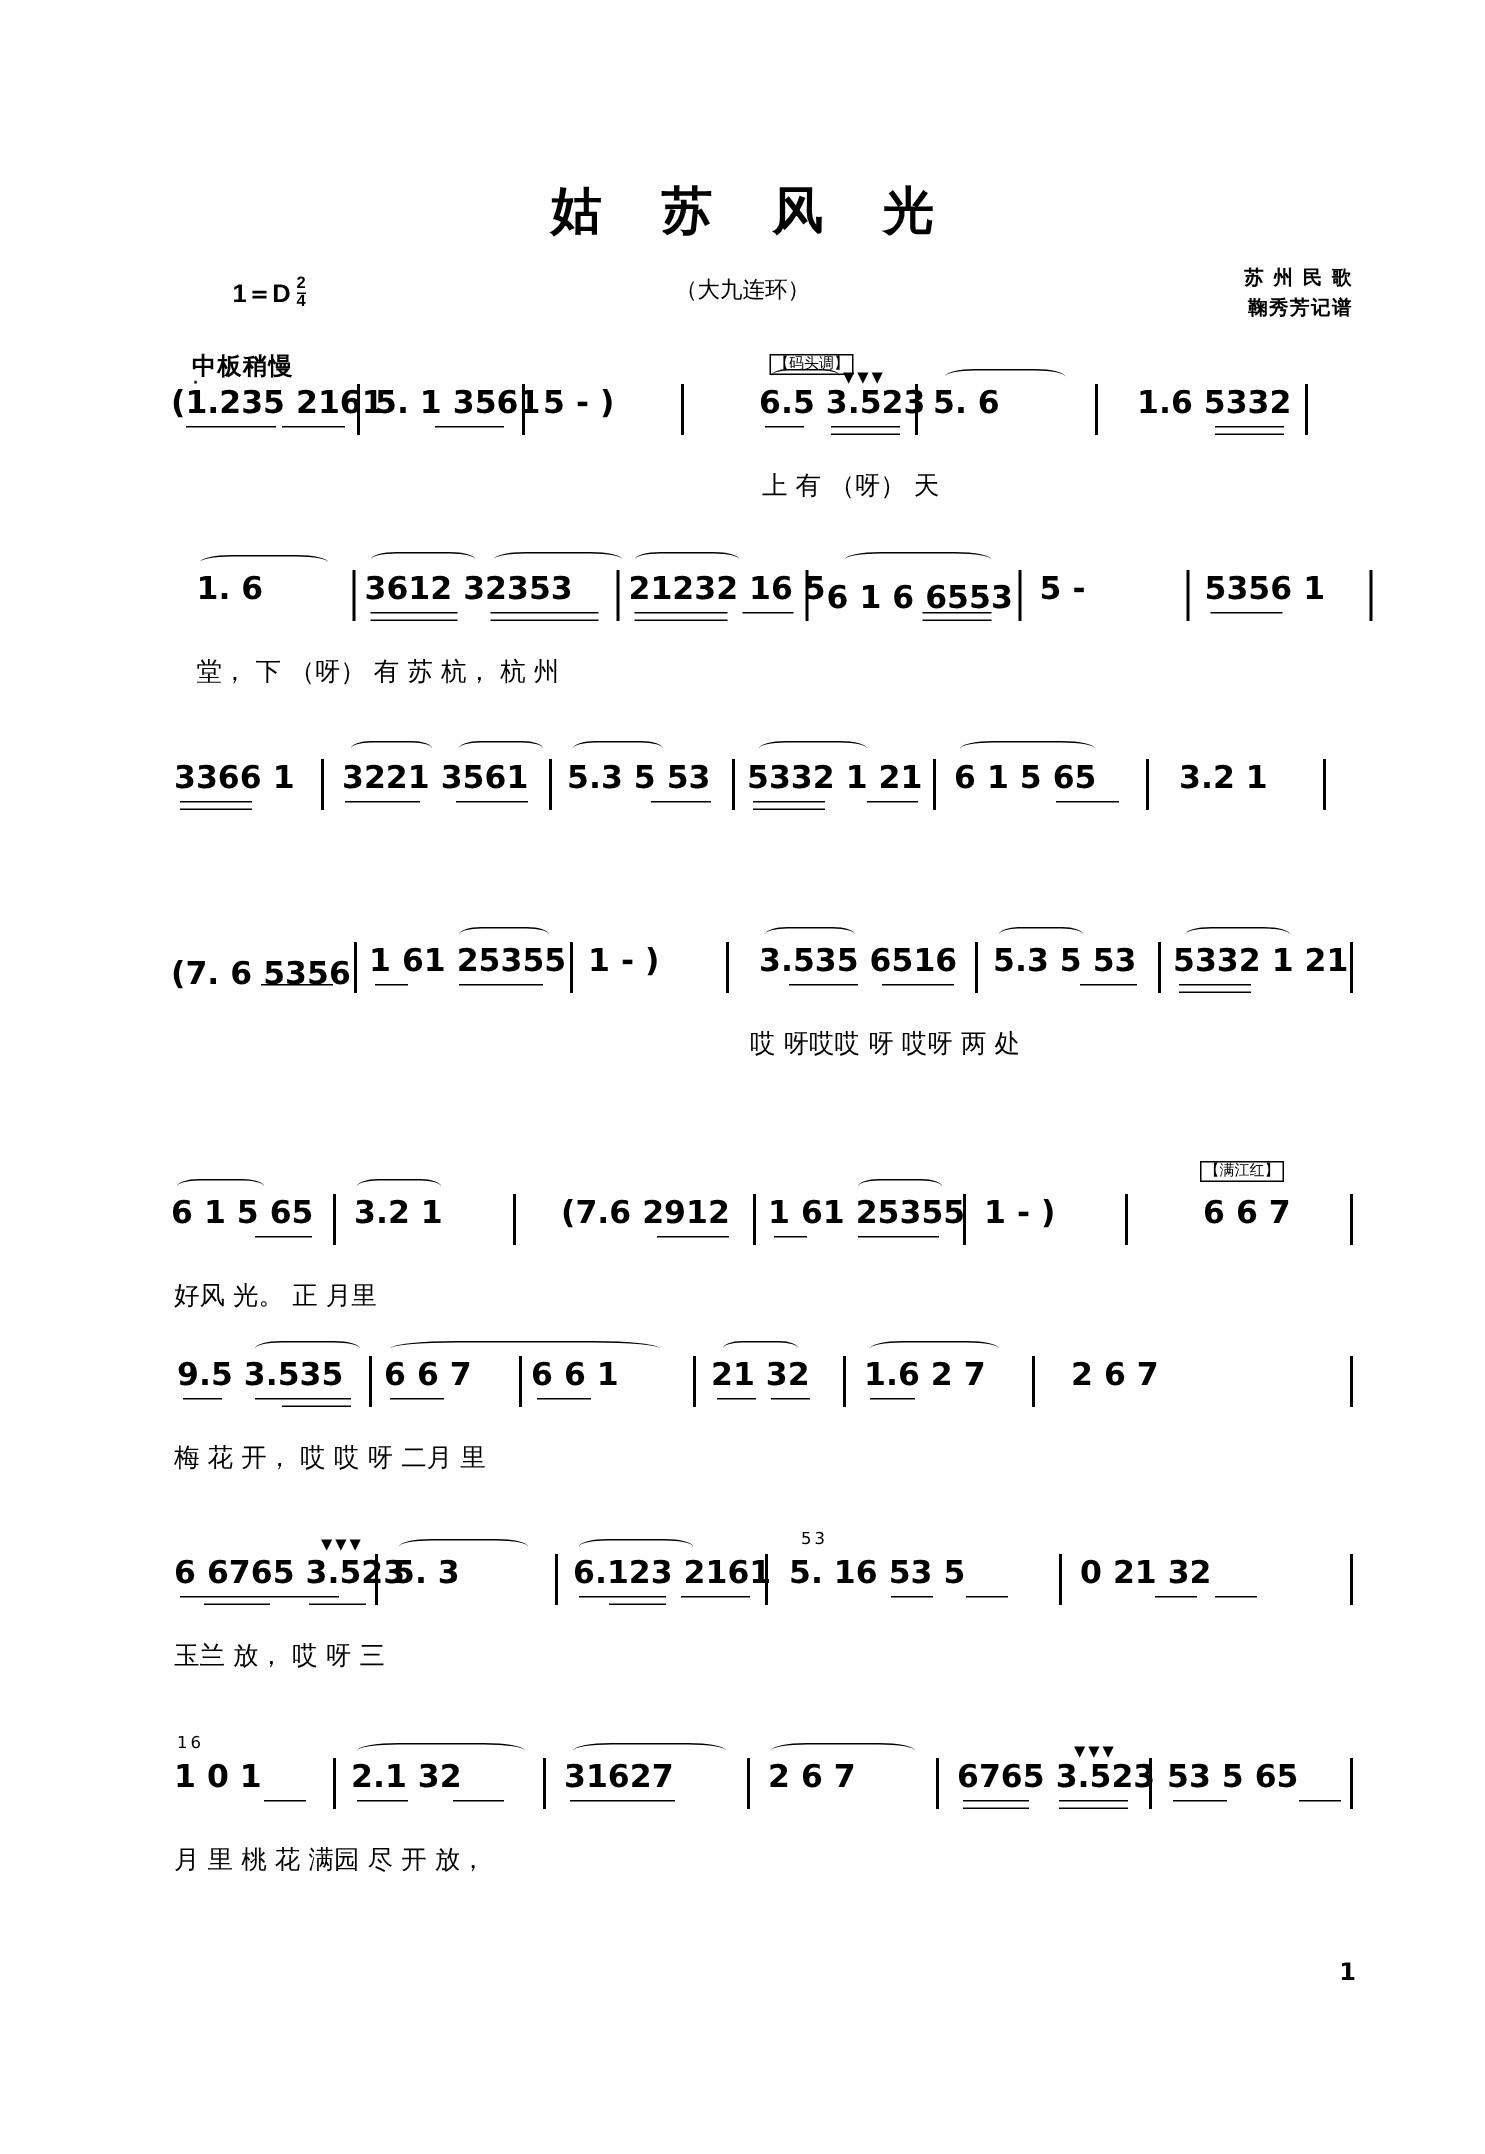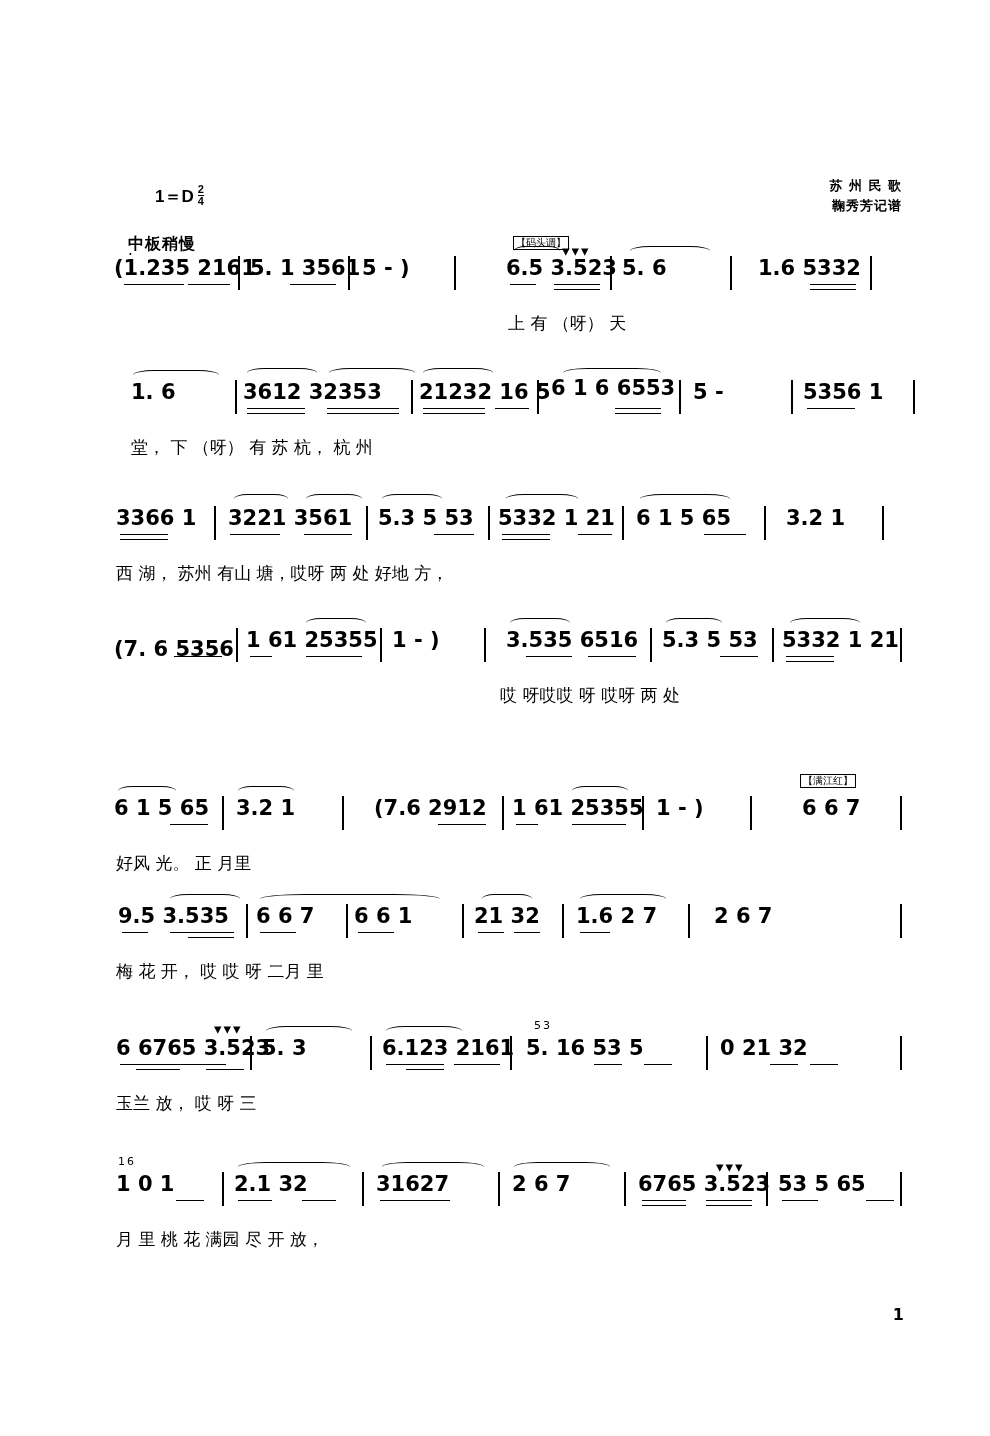--- a/index.html
+++ b/index.html
@@ -153,20 +153,22 @@
     line-height: 1;
     letter-spacing: 2px;
     font-family: "DejaVu Sans", sans-serif;
   }
 </style>
 </head>
 <body>
 
 <div class="page">
 
+  <div class="title">姑 苏 风 光</div>
+  <div class="subtitle">（大九连环）</div>
 
   <div class="keysig">
     <span>1＝D</span><span class="frac"><span class="num">2</span><span class="den">4</span></span>
   </div>
 
   <div class="credits">
     <div>苏 州 民 歌</div>
     <div>鞠秀芳记谱</div>
   </div>
 
@@ -226,21 +228,21 @@
     <div class="slur" style="left:300px; top:-6px; width:70px;"></div>
     <div class="u1" style="left:300px; top:34px; width:62px;"></div>
     <div class="u2" style="left:300px; top:39px; width:62px;"></div>
     <div class="u1" style="left:372px; top:34px; width:34px;"></div>
     <div class="cell" style="left:296px; top:6px;">21232 16 5</div>
     <div class="bar" style="left:414px;"></div>
 
     <div class="slur" style="left:440px; top:-6px; width:98px;"></div>
     <div class="u1" style="left:492px; top:34px; width:46px;"></div>
     <div class="u2" style="left:492px; top:39px; width:46px;"></div>
-    <div class="cell" style="left:428px; top:2px;">6 1 6 6553</div>
+    <div class="cell" style="left:428px; top:12px;">6 1 6 6553</div>
     <div class="bar" style="left:556px;"></div>
 
     <div class="cell" style="left:570px; top:6px;">5    -</div>
     <div class="bar" style="left:668px;"></div>
 
     <div class="u1" style="left:684px; top:34px; width:48px;"></div>
     <div class="cell" style="left:680px; top:6px;">5356   1</div>
     <div class="bar" style="left:790px;"></div>
 
     <div class="lyric" style="left:8px;">堂，  下 （呀）  有 苏 杭，        杭 州</div>
@@ -272,21 +274,20 @@
     <div class="bar" style="left:512px;"></div>
 
     <div class="slur" style="left:530px; top:-6px; width:90px;"></div>
     <div class="u1" style="left:594px; top:34px; width:42px;"></div>
     <div class="cell" style="left:526px; top:6px;">6 1  5 65</div>
     <div class="bar" style="left:654px;"></div>
 
     <div class="cell" style="left:676px; top:6px;">3.2  1</div>
     <div class="bar" style="left:772px;"></div>
 
-    <div class="lyric" style="left:6px;">西 湖，   苏州 有山  塘，哎呀 两 处   好地    方，</div>
   </div>
 
   <div class="system" style="top:622px;">
     <div class="u1" style="left:64px; top:34px; width:48px;"></div>
     <div class="cell" style="left:4px; top:15px;">(7. 6 5356</div>
     <div class="bar" style="left:126px;"></div>
 
     <div class="slur" style="left:196px; top:-4px; width:60px;"></div>
     <div class="u1" style="left:140px; top:34px; width:22px;"></div>
     <div class="u1" style="left:196px; top:34px; width:56px;"></div>

